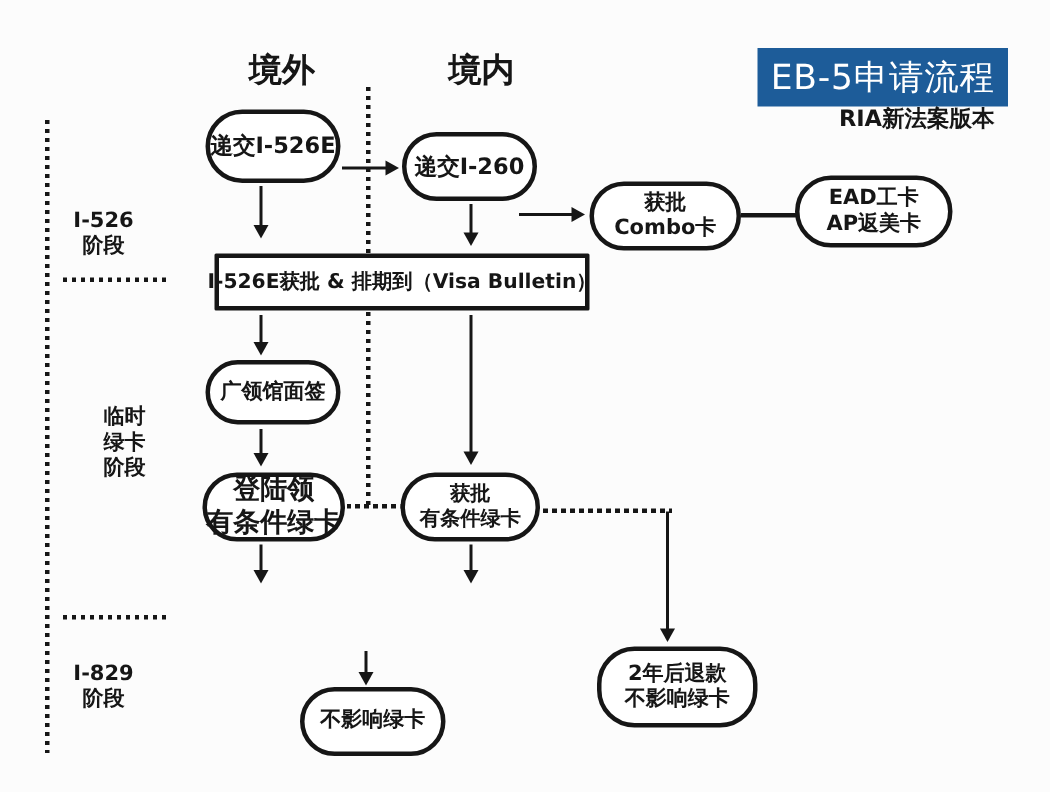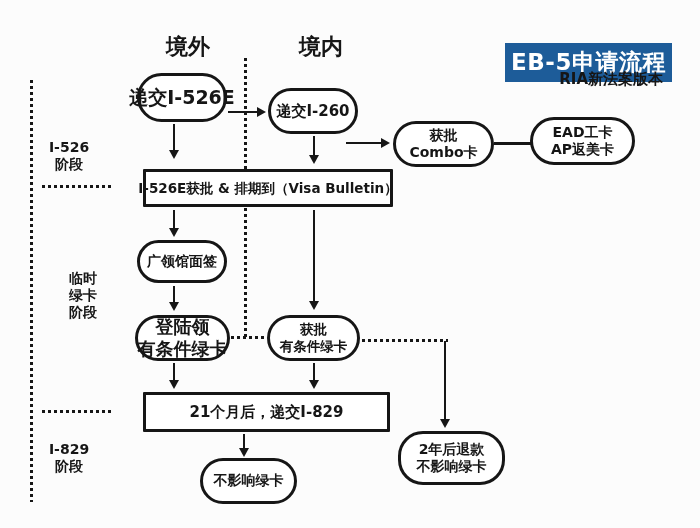--- a/index.html
+++ b/index.html
@@ -15,23 +15,23 @@
     white-space:nowrap;
   }
   .pill{border-radius:25px;}
   .rect{border-radius:1px;}
   
   .col-header{position:absolute;font-weight:bold;font-size:22px;text-align:right;z-index:2;}
   .stage-label{position:absolute;font-weight:bold;font-size:14px;line-height:17px;text-align:center;z-index:2;}
   .stage-label span{display:block;}
   
   .banner{
-    position:absolute;left:505px;top:43px;width:167px;height:39px;
+    position:absolute;left:505px;top:32px;width:167px;height:39px;
     display:flex;align-items:center;justify-content:center;
-    font-weight:bold;font-size:23px;z-index:3;letter-spacing:0.5px;
+    font-weight:normal;font-size:23px;z-index:3;letter-spacing:0.5px;
   }
   .subtitle{
     position:absolute;left:497px;top:70px;width:166px;text-align:right;
     font-weight:bold;font-size:15px;z-index:3;
   }
   
   .arrow-down{position:absolute;width:10px;z-index:1;}
   .arrow-down .shaft{position:absolute;left:4px;top:0;bottom:7px;width:2px;background:#161616;}
   .arrow-down .head{position:absolute;bottom:0;left:0;width:0;height:0;
     border-left:5px solid transparent;border-right:5px solid transparent;border-top:9px solid #161616;}
@@ -117,21 +117,21 @@
     </div>
   <div class="arrow-down" style="left:309px;top:363px;height:26px;">
       <div class="shaft"></div>
       <div class="head"></div>
     </div>
   <div class="arrow-down" style="left:239px;top:434px;height:23px;">
       <div class="shaft"></div>
       <div class="head"></div>
     </div>
 
-  <div class="pill" style="left:137px;top:73px;width:90px;height:49px;font-size:19px;">
+  <div class="pill" style="left:137px;top:73px;width:90px;height:49px;font-size:15px;">
     <span>递交I-526E</span>
   </div>
   <div class="pill" style="left:268px;top:88px;width:90px;height:46px;font-size:15px;">
     <span>递交I-260</span>
   </div>
   <div class="pill" style="left:393px;top:121px;width:101px;height:46px;font-size:14px;">
     <span>获批</span>
     <span>Combo卡</span>
   </div>
   <div class="pill" style="left:530px;top:117px;width:105px;height:48px;font-size:14px;">
@@ -145,23 +145,20 @@
     <span>广领馆面签</span>
   </div>
   <div class="pill" style="left:135px;top:315px;width:95px;height:46px;font-size:18px;">
     <span>登陆领</span>
     <span>有条件绿卡</span>
   </div>
   <div class="pill" style="left:267px;top:315px;width:93px;height:46px;font-size:13.5px;">
     <span>获批</span>
     <span>有条件绿卡</span>
   </div>
-  <div class="rect" style="left:143px;top:392px;width:247px;height:40px;font-size:15px;">
-    <span>21个月后，递交I-829</span>
-  </div>
   <div class="pill" style="left:200px;top:458px;width:97px;height:46px;font-size:14px;">
     <span>不影响绿卡</span>
   </div>
   <div class="pill" style="left:398px;top:431px;width:107px;height:54px;font-size:14px;">
     <span>2年后退款</span>
     <span>不影响绿卡</span>
   </div>
 
 </div>
 

